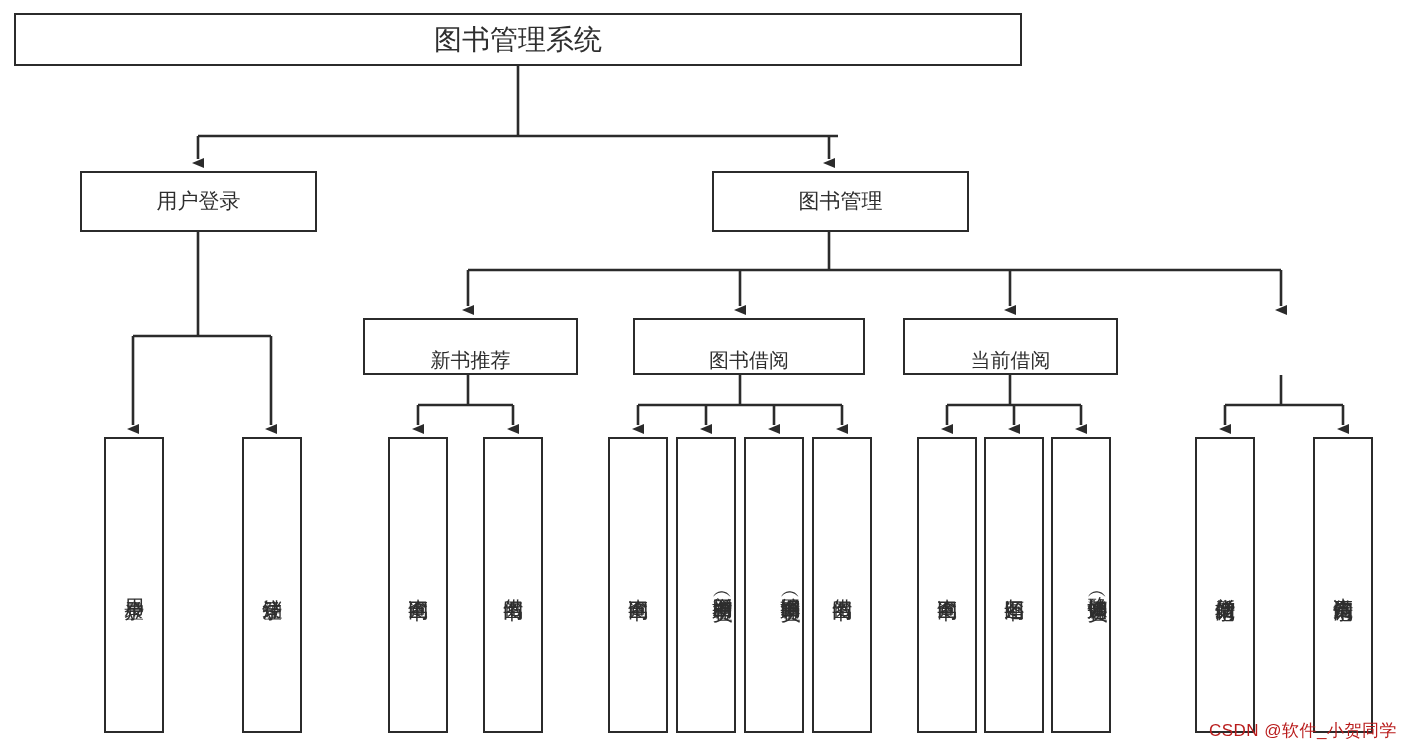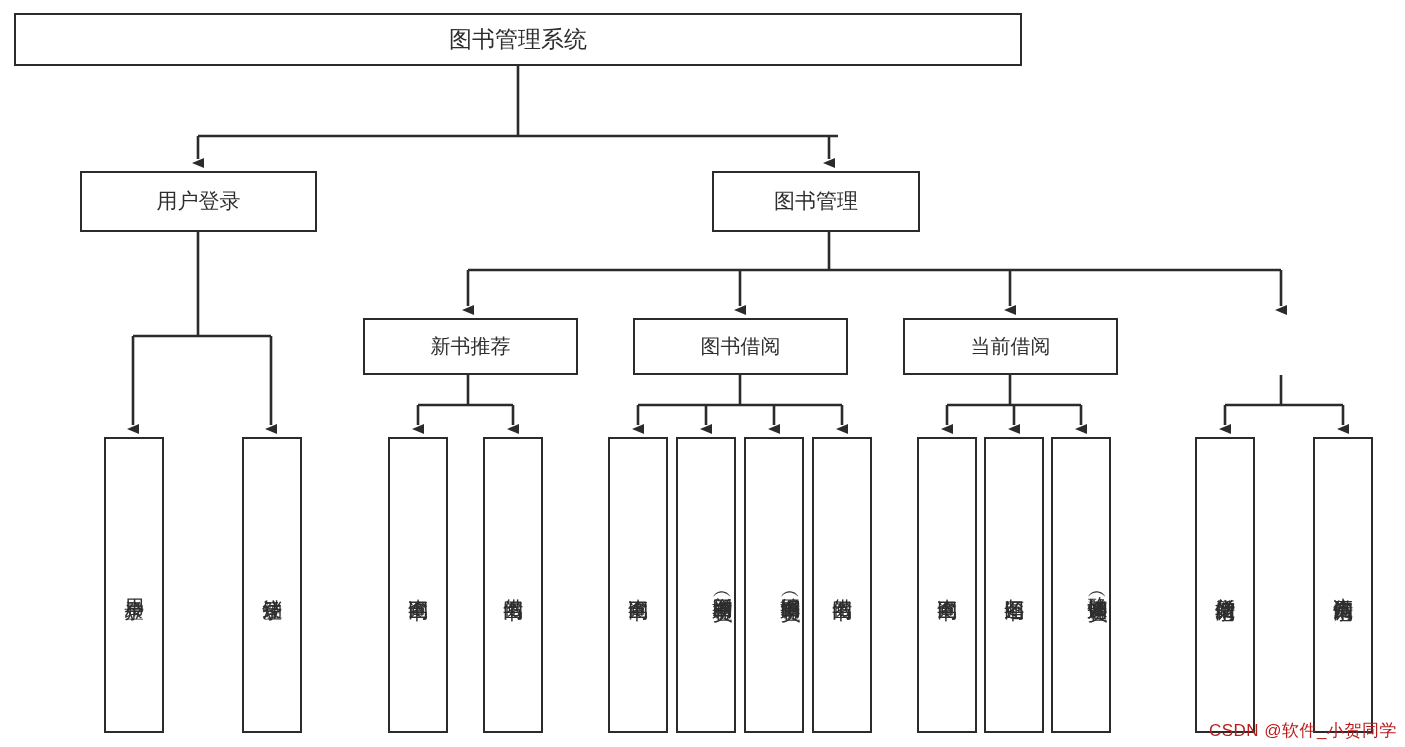--- a/index.html
+++ b/index.html
@@ -33,27 +33,28 @@
     background: #ffffff;
     color: #2e2e2e;
     display: flex;
     align-items: center;
     justify-content: center;
     text-align: center;
     line-height: 1.18;
     z-index: 2;
   }
   .node.root {
-    font-size: 23px;
+    font-size: 28px;
   }
   .node.level2 {
     font-size: 21px;
   }
   .node.level3 {
     font-size: 20px;
+    align-items: flex-end;
   }
   
   .node.leaf {
     font-size: 20px;
     writing-mode: vertical-rl;
     text-orientation: upright;
     letter-spacing: 1px;
     padding: 6px 0;
     align-items: flex-start;
     justify-content: center;
@@ -131,28 +132,28 @@
     </g>
   </svg>
 
   <div class="node root" style="left:14px; top:13px; width:1008px; height:53px;">
     <span class="label">图书管理系统</span>
   </div>
 
   <div class="node level2" style="left:80px; top:171px; width:237px; height:61px;">
     <span class="label">用户登录</span>
   </div>
-  <div class="node level2" style="left:712px; top:171px; width:208px; height:61px;">
+  <div class="node level2" style="left:712px; top:171px; width:257px; height:61px;">
     <span class="label">图书管理</span>
   </div>
 
   <div class="node level3" style="left:363px; top:318px; width:215px; height:57px;">
     <span class="label">新书推荐</span>
   </div>
-  <div class="node level3" style="left:633px; top:318px; width:215px; height:57px;font-family:Liberation Serif, serif;">
+  <div class="node level3" style="left:633px; top:318px; width:232px; height:57px;font-family:Liberation Serif, serif;">
     <span class="label">图书借阅</span>
   </div>
   <div class="node level3" style="left:903px; top:318px; width:215px; height:57px;">
     <span class="label">当前借阅</span>
   </div>
 
   <div class="node leaf centered" style="left:104px; top:437px; width:60px; height:296px;">
     <span class="label">用户登录</span>
   </div>
   <div class="node leaf centered" style="left:242px; top:437px; width:60px; height:296px;">

